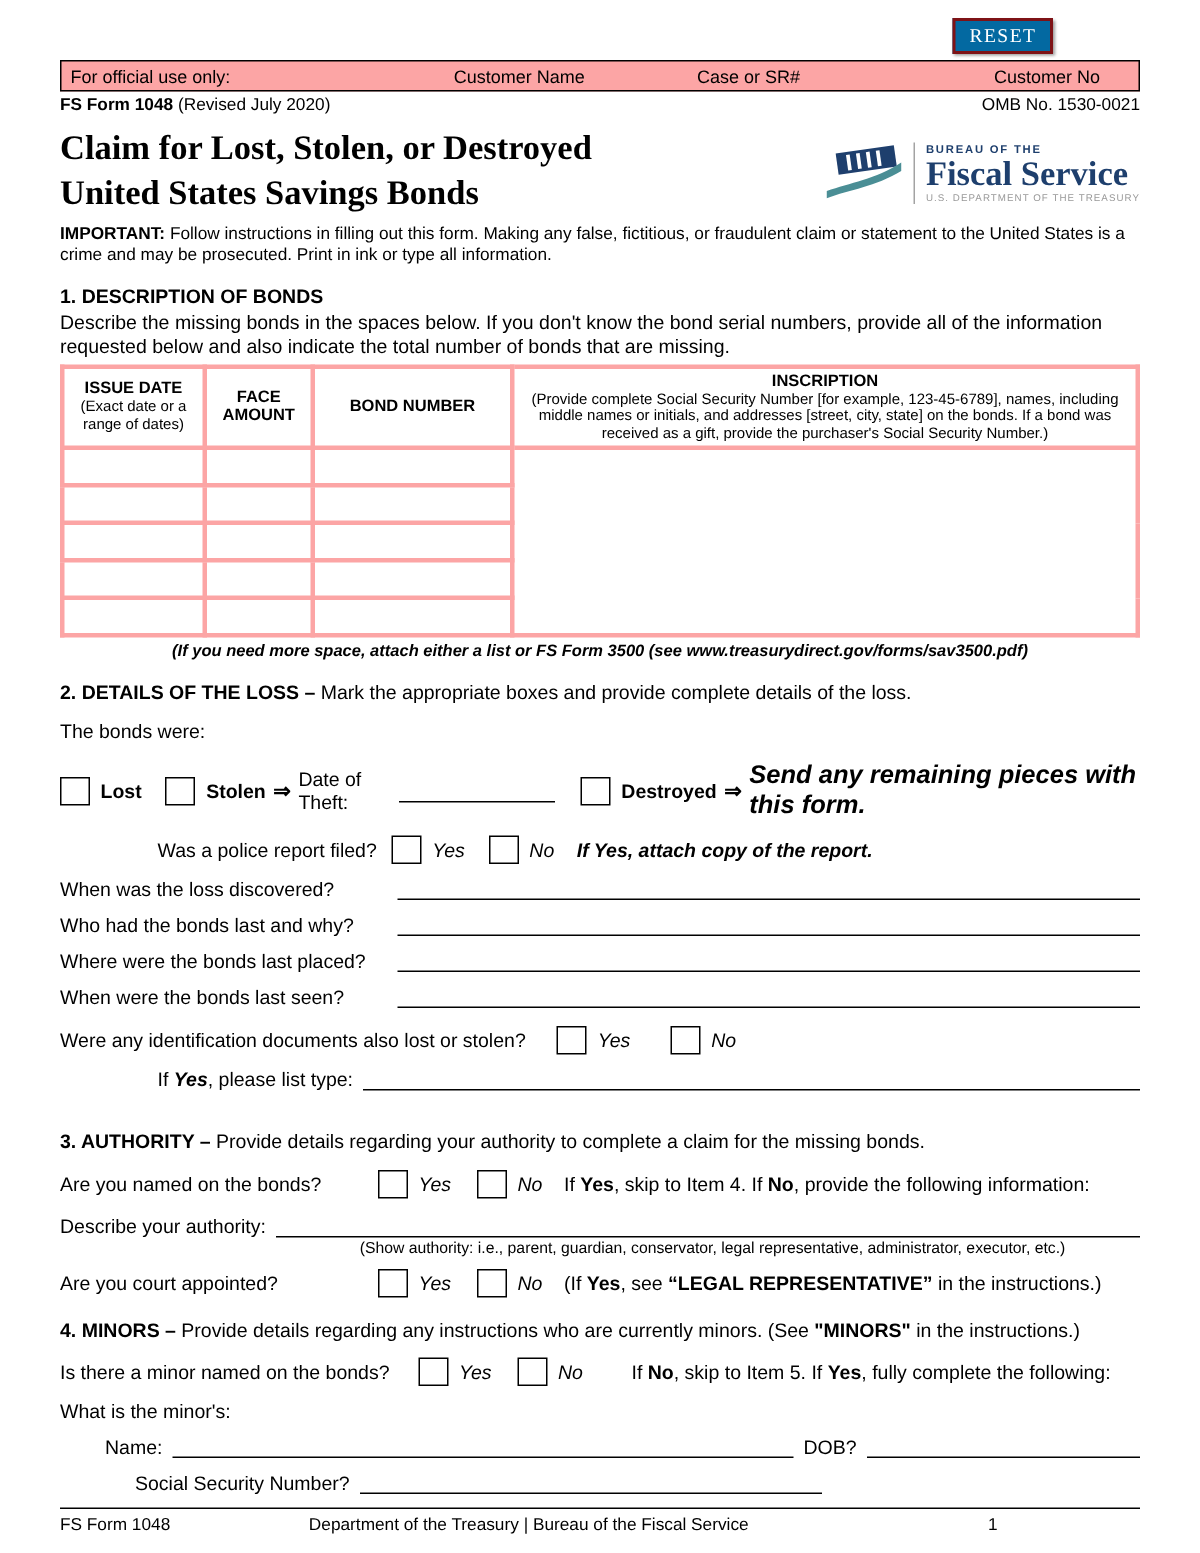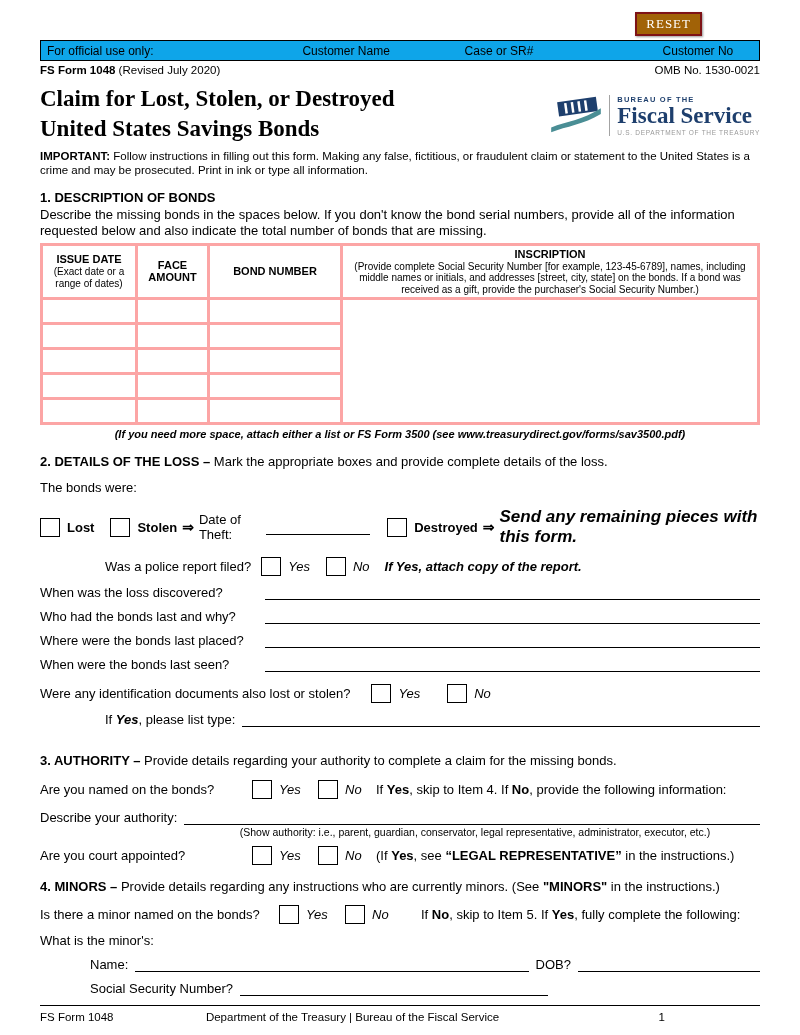--- a/index.html
+++ b/index.html
@@ -6,25 +6,25 @@
   * { margin:0; padding:0; box-sizing:border-box; }
   html,body { width:800px; height:1035px; background:#fff; overflow:hidden; }
   body { font-family:"Liberation Sans", sans-serif; font-size:13px; color:#000; }
   .page { position:relative; width:800px; height:1035px; padding:8px 40px 0 40px; }
 
   .b { font-weight:bold; }
   .i { font-style:italic; }
   .bi { font-weight:bold; font-style:italic; }
 
   .reset-row { display:flex; justify-content:flex-end; padding-right:58px; height:32px; align-items:center; }
-  .reset-btn { background:#a16207; border:2px solid #7e1216; color:#fff;
+  .reset-btn { background:#0369a1; border:2px solid #7e1216; color:#fff;
     font-family:"Liberation Serif", serif; font-size:13px; letter-spacing:1px;
     padding:2px 9px; cursor:pointer; box-shadow:1px 1px 2px rgba(0,0,0,.4); }
 
-  .official-bar { display:flex; align-items:center; border:1px solid #000; background:#0ea5e9;
+  .official-bar { display:flex; align-items:center; border:1px solid #000; background:#fca5a5;
     height:21px; font-size:12px; }
   .ob { white-space:nowrap; }
   .ob.c1 { width:26%; padding-left:6px; }
   .ob.c2 { width:33%; text-align:center; }
   .ob.c3 { width:24%; }
   .ob.c4 { width:17%; text-align:center; }
 
   .meta-row { display:flex; justify-content:space-between; font-size:11.5px; padding-top:3px; height:17px; }
 
   .title-row { display:flex; justify-content:space-between; margin-top:6px; }
@@ -266,21 +266,21 @@
     <span style="width:232px;flex:0 0 auto">Is there a minor named on the bonds?</span>
     <span class="cb"></span>
     <span class="i" style="width:32px">Yes</span>
     <span class="cb"></span>
     <span class="i" style="width:24px">No</span>
     <span style="margin-left:18px"><span>If </span><span class="b">No</span><span>, skip to Item 5.  If </span><span class="b">Yes</span><span>, fully complete the following:</span></span>
   </div>
 
   <div class="plain-row" style="margin-top:9px">What is the minor's:</div>
 
-  <div class="frow" style="margin-left:50px;margin-top:9px">
+  <div class="frow" style="margin-left:30px;margin-top:9px">
     <span>Name:</span>
     <span class="line grow"></span>
     <span>DOB?</span>
     <span class="line" style="width:182px"></span>
   </div>
 
   <div class="frow" style="margin-left:50px;margin-top:9px">
     <span>Social Security Number?</span>
     <span class="line" style="width:308px"></span>
   </div>

